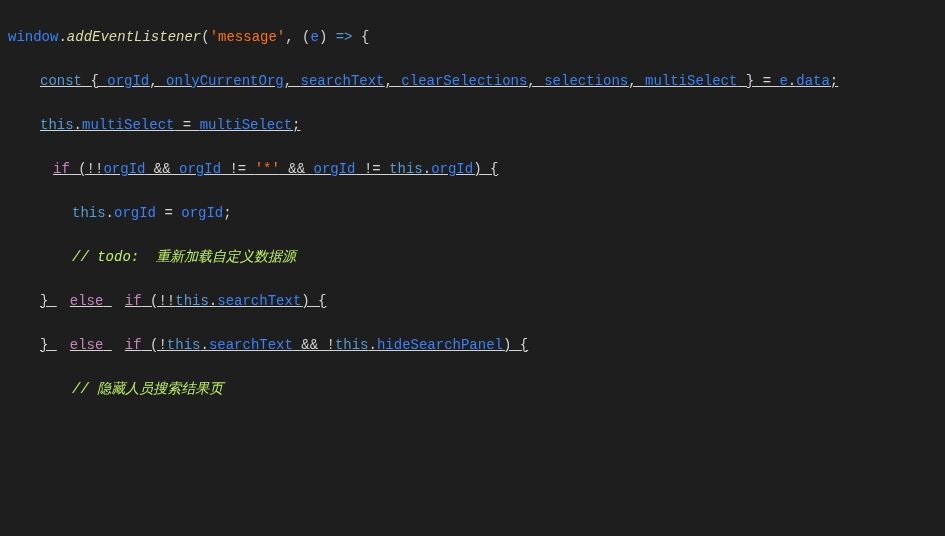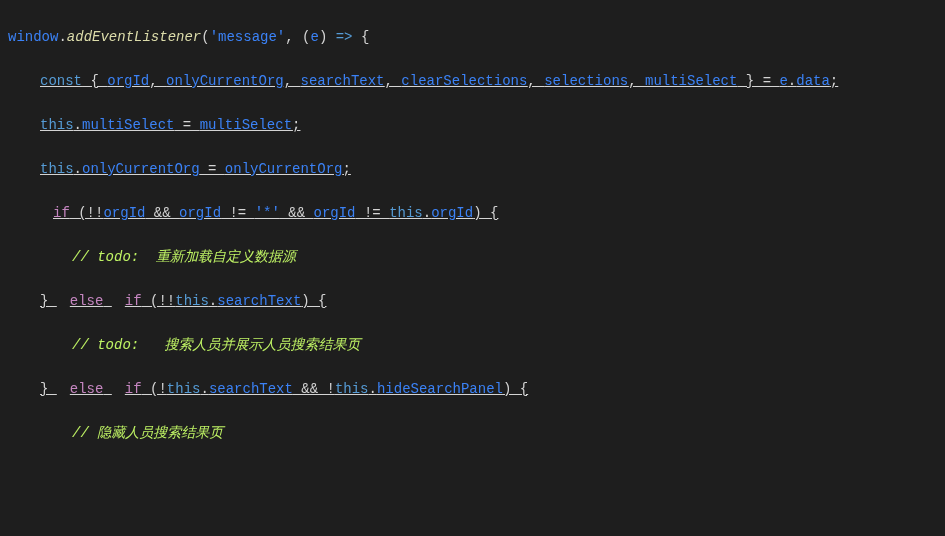--- a/index.html
+++ b/index.html
@@ -16,38 +16,37 @@
   }
   .editor {
     padding: 4px 0 0 8px;
     white-space: pre;
   }
   .line { display: block; }
   .i1 { padding-left: 32px; text-decoration: underline; }
   .i2 { padding-left: 64px; }
   .obj     { color: #3b82f6; }   
   .method  { color: #dcdcaa; font-style: italic; }   
-  .str     { color: #3b82f6; }   
+  .str     { color: #f97316; }   
   .kw      { color: #569cd6; }   
   .kwflow  { color: #c586c0; margin-left: 13px; }   
   .punc    { color: #d4d4d4; }
   .comment { color: #bef264; font-style: italic; }
 </style>
 </head>
 <body>
 
 <div class="editor">
 <span class="line"><span class="obj">window</span><span class="punc">.</span><span class="method">addEventListener</span><span class="punc">(</span><span class="str">'message'</span><span class="punc">, (</span><span class="obj">e</span><span class="punc">) </span><span class="kw">=&gt;</span><span class="punc"> {</span></span>
 <span class="line i1"><span class="kw">const</span><span class="punc"> { </span><span class="obj">orgId</span><span class="punc">, </span><span class="obj">onlyCurrentOrg</span><span class="punc">, </span><span class="obj">searchText</span><span class="punc">, </span><span class="obj">clearSelections</span><span class="punc">, </span><span class="obj">selections</span><span class="punc">, </span><span class="obj">multiSelect</span><span class="punc"> } = </span><span class="obj">e</span><span class="punc">.</span><span class="obj">data</span><span class="punc">;</span></span>
 <span class="line i1"><span class="kw">this</span><span class="punc">.</span><span class="obj">multiSelect</span><span class="punc"> = </span><span class="obj">multiSelect</span><span class="punc">;</span></span>
-<span class="line i1"><span class="kw">this</span><span class="punc">.</span><span class="obj">onlyCurrentOrg</span><span class="punc"> = </span><span class="obj">onlyCurrentOrg</span><span class="punc">;</span></span>
 <span class="line i1"><span class="kwflow">if</span><span class="punc"> (!!</span><span class="obj">orgId</span><span class="punc"> &amp;&amp; </span><span class="obj">orgId</span><span class="punc"> != </span><span class="str">'*'</span><span class="punc"> &amp;&amp; </span><span class="obj">orgId</span><span class="punc"> != </span><span class="kw">this</span><span class="punc">.</span><span class="obj">orgId</span><span class="punc">) {</span></span>
+<span class="line i2"><span class="kw">this</span><span class="punc">.</span><span class="obj">orgId</span><span class="punc"> = </span><span class="obj">orgId</span><span class="punc">;</span></span>
 <span class="line i2"><span class="comment">// todo:  重新加载自定义数据源</span></span>
 <span class="line i1"><span class="punc">} </span><span class="kwflow">else</span><span class="punc"> </span><span class="kwflow">if</span><span class="punc"> (!!</span><span class="kw">this</span><span class="punc">.</span><span class="obj">searchText</span><span class="punc">) {</span></span>
-<span class="line i2"><span class="comment">// todo:   搜索人员并展示人员搜索结果页</span></span>
 <span class="line i1"><span class="punc">} </span><span class="kwflow">else</span><span class="punc"> </span><span class="kwflow">if</span><span class="punc"> (!</span><span class="kw">this</span><span class="punc">.</span><span class="obj">searchText</span><span class="punc"> &amp;&amp; !</span><span class="kw">this</span><span class="punc">.</span><span class="obj">hideSearchPanel</span><span class="punc">) {</span></span>
 <span class="line i2"><span class="comment">// 隐藏人员搜索结果页</span></span>
 
 
 
 
 
 
 
 

